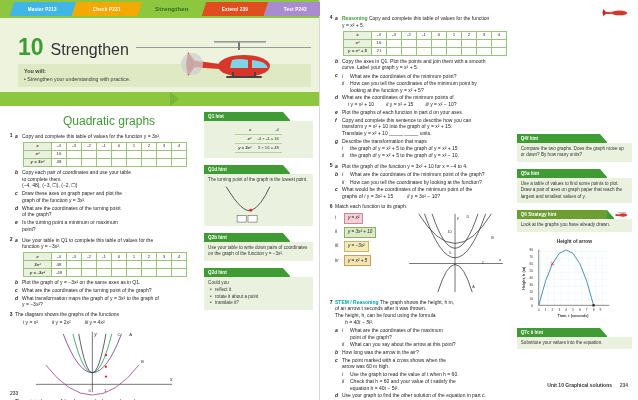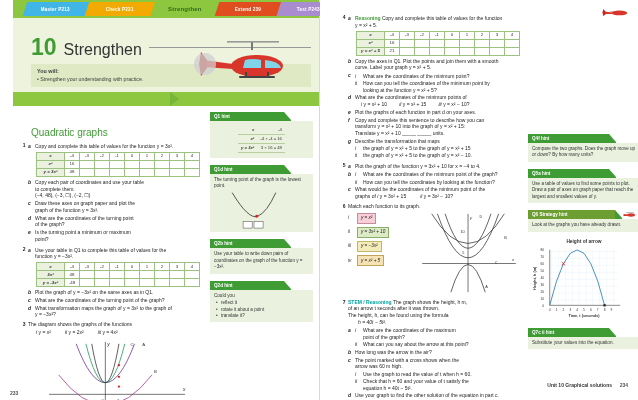--- a/index.html
+++ b/index.html
@@ -4,21 +4,21 @@
 <style>
   * { box-sizing: border-box; margin: 0; padding: 0; }
   body {
     width: 638px; height: 400px;
     font-family: "Liberation Sans", sans-serif;
     background: #ffffff;
     overflow: hidden;
     position: relative;
   }
   .spread { display: flex; width: 638px; height: 400px; }
-  .page { position: relative; height: 400px; background: #fff; padding-left: 13px; }
+  .page { position: relative; height: 400px; background: #fff; }
   .page-left { width: 320px; border-right: 1px solid #d8d8d8; }
   .page-right { width: 318px; }
 
   
   .tabstrip {
     position: relative; height: 18px; width: 100%;
     background: #8dc63f;
   }
   .tab {
     position: absolute; top: 2px; height: 14px;
@@ -73,21 +73,21 @@
   .heli-r { position: absolute; right: 4px; top: 2px; width: 34px; height: 16px; }
 
   
   .body { display: flex; padding: 6px 6px 0 6px; gap: 4px; }
   .col-main { width: 196px; }
   .col-side { width: 110px; }
   .page-right .body { padding-top: 4px; }
   .page-right .col-main { width: 188px; }
   .page-right .col-side { width: 116px; }
 
-  .sec-title { font-size: 10px; color: #3f9c35; margin: 15px 0 4px 12px; }
+  .sec-title { font-size: 12px; color: #3f9c35; margin: 2px 0 4px 12px; text-align: center; }
 
   
   .q { display: flex; font-size: 5px; color: #242424; margin-bottom: 3px; line-height: 1.35; }
   .q-num { width: 9px; font-weight: bold; flex: 0 0 9px; text-align: right; padding-right: 2.5px; }
   .q-body { flex: 1; }
   .part { display: flex; margin-top: 1px; }
   .part-let { width: 7px; flex: 0 0 7px; font-weight: bold; font-style: italic; }
   .part-txt { flex: 1; }
   .rom { display: flex; margin-top: .5px; }
   .rom-let { width: 8px; flex: 0 0 8px; font-style: italic; }

